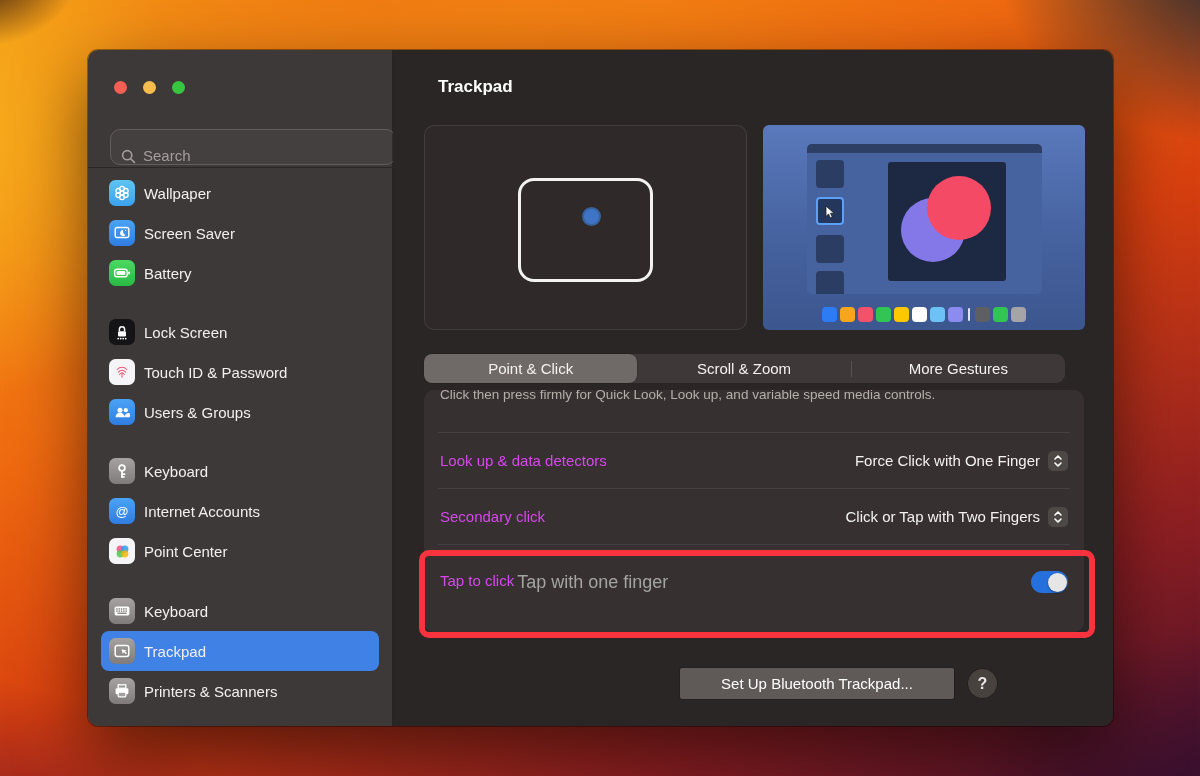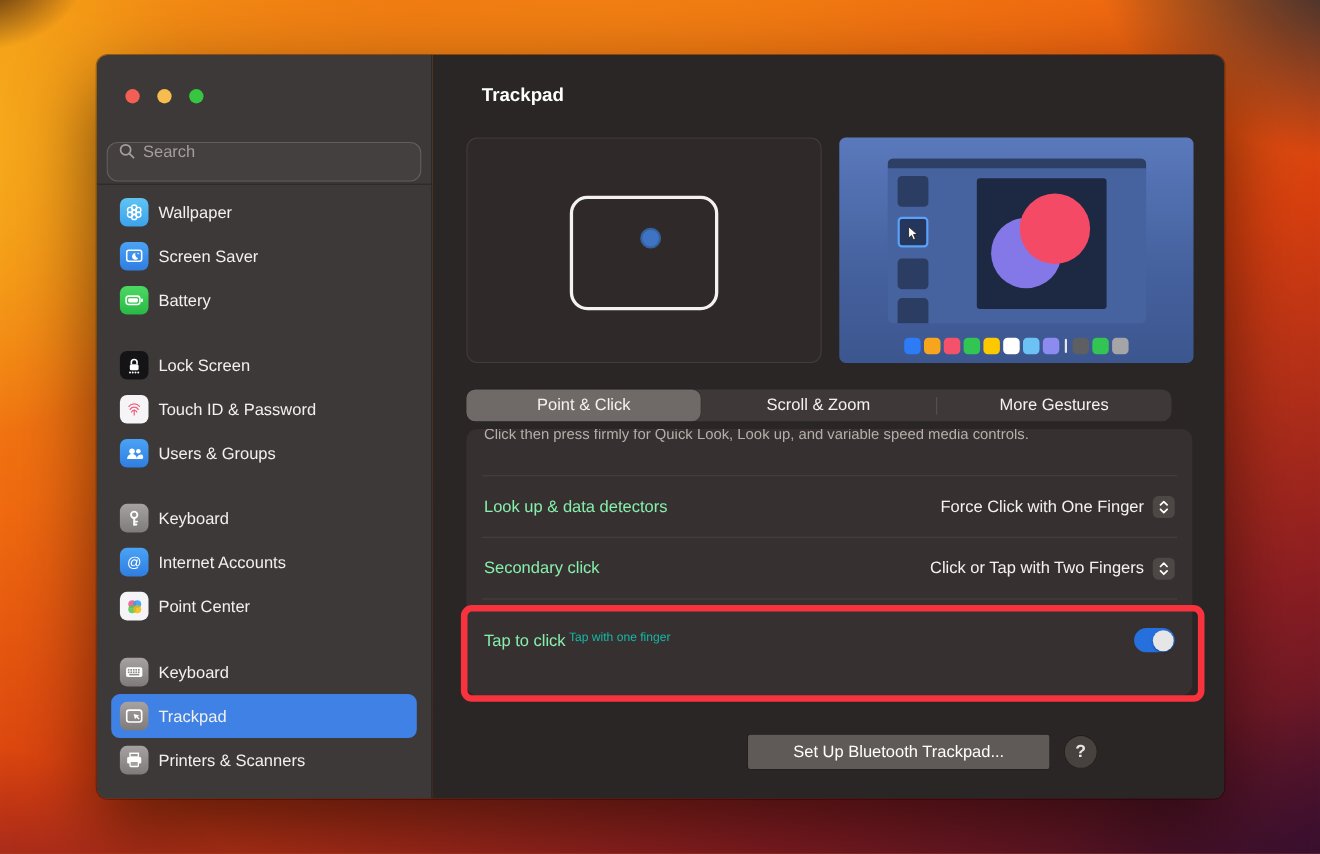--- a/index.html
+++ b/index.html
@@ -26,23 +26,23 @@
   }
 
   
   .sidebar { width:305px; background:#3d3938; position:relative; flex:0 0 305px;
              border-right:1px solid rgba(0,0,0,.35); }
   .traffic { position:absolute; top:31px; left:26px; display:flex; gap:16px; }
   .traffic span { width:13px; height:13px; border-radius:50%; display:block; }
   .tl-red { background:#f45f55; } .tl-yellow { background:#f6bd4e; } .tl-green { background:#37c63f; }
 
   .searchbox {
-    position:absolute; left:9px; top:79px; width:286px; height:36px;
+    position:absolute; left:22px; top:79px; width:286px; height:36px;
     border:1px solid #635d5c; border-radius:10px; background:rgba(255,255,255,.04);
-    display:flex; align-items:flex-start; padding:0 10px; gap:7px; color:#a49e9c; font-size:15px;
+    display:flex; align-items:flex-end; padding:0 10px; gap:7px; color:#a49e9c; font-size:15px;
   }
   .searchbox svg { flex:0 0 auto; }
 
   .side-divider { position:absolute; left:0; top:117px; width:100%; height:1px; background:rgba(0,0,0,.3); }
 
   .side-list { position:absolute; left:13px; right:13px; top:118px; bottom:0; overflow:hidden; }
   .side-item { height:40px; display:flex; align-items:center; gap:9px; padding:0 8px;
                border-radius:8px; color:#f2f0ef; font-size:15px; }
   .side-item.first { margin-top:5px; }
   .side-gap-a { height:19px; } .side-gap-b { height:20px; }
@@ -101,27 +101,27 @@
 
   
   .group { position:absolute; left:31px; top:340px; width:660px; height:242px;
            background:#363130; border-radius:10px; overflow:hidden; }
   .helper { padding:0 16px; margin-top:-5px; color:#b5aeab; font-size:13.5px; line-height:19px;
             height:47px; overflow:hidden; }
   .g-div { height:1px; background:rgba(255,255,255,.08); margin:0 14px; }
   .row { display:flex; align-items:center; padding:0 16px; }
   .row-1,.row-2 { height:55px; }
   .row-3 { height:74px; }
-  .row-label { color:#86efac; font-size:15px; }
+  .row-label { color:#d946ef; font-size:15px; }
   .row-spacer { flex:1; }
   .row-value { color:#f4f2f1; font-size:15px; margin-right:8px;text-align:right; }
   .stepper { width:20px; height:20px; border-radius:5px; background:#4d4745;
              display:flex; align-items:center; justify-content:center; }
   .stack { display:flex; flex-direction:row; gap:3px; }
-  .sublabel { color:#14b8a6; font-size:11px;text-align:center; }
+  .sublabel { color:#a3a3a3; font-size:18px;text-align:center; }
 
   .toggle { width:37px; height:22px; border-radius:11px; background:#2570dd; position:relative;
             flex:0 0 37px; }
   .knob { position:absolute; right:1.5px; top:1.5px; width:19px; height:19px; border-radius:50%;
           background:#e7e6e6; box-shadow:0 1px 2px rgba(0,0,0,.4); }
 
   
   .annotation { position:absolute; left:331px; top:500px; width:676px; height:88px;
                 border:6px solid #f8333d; border-radius:10px; z-index:30; pointer-events:none; }
 

